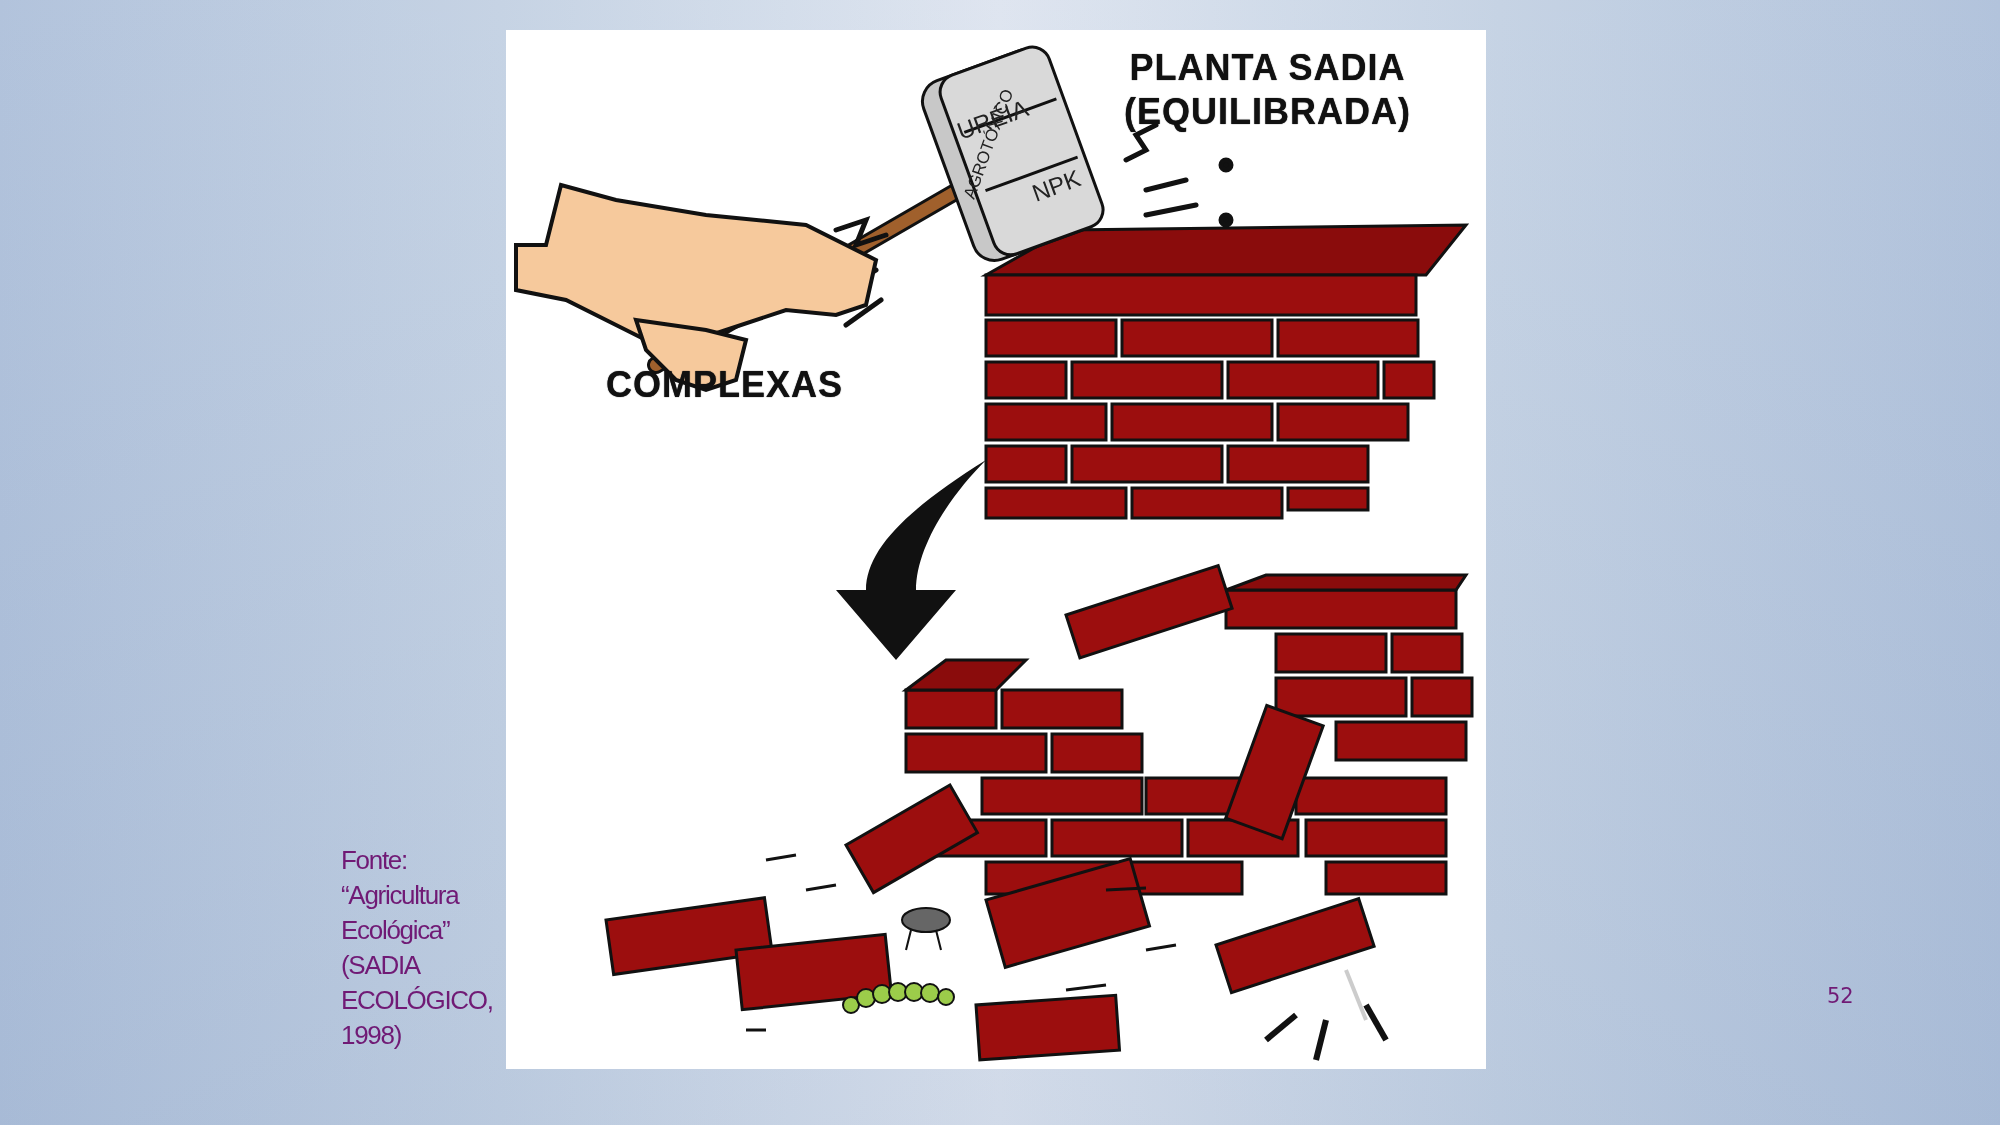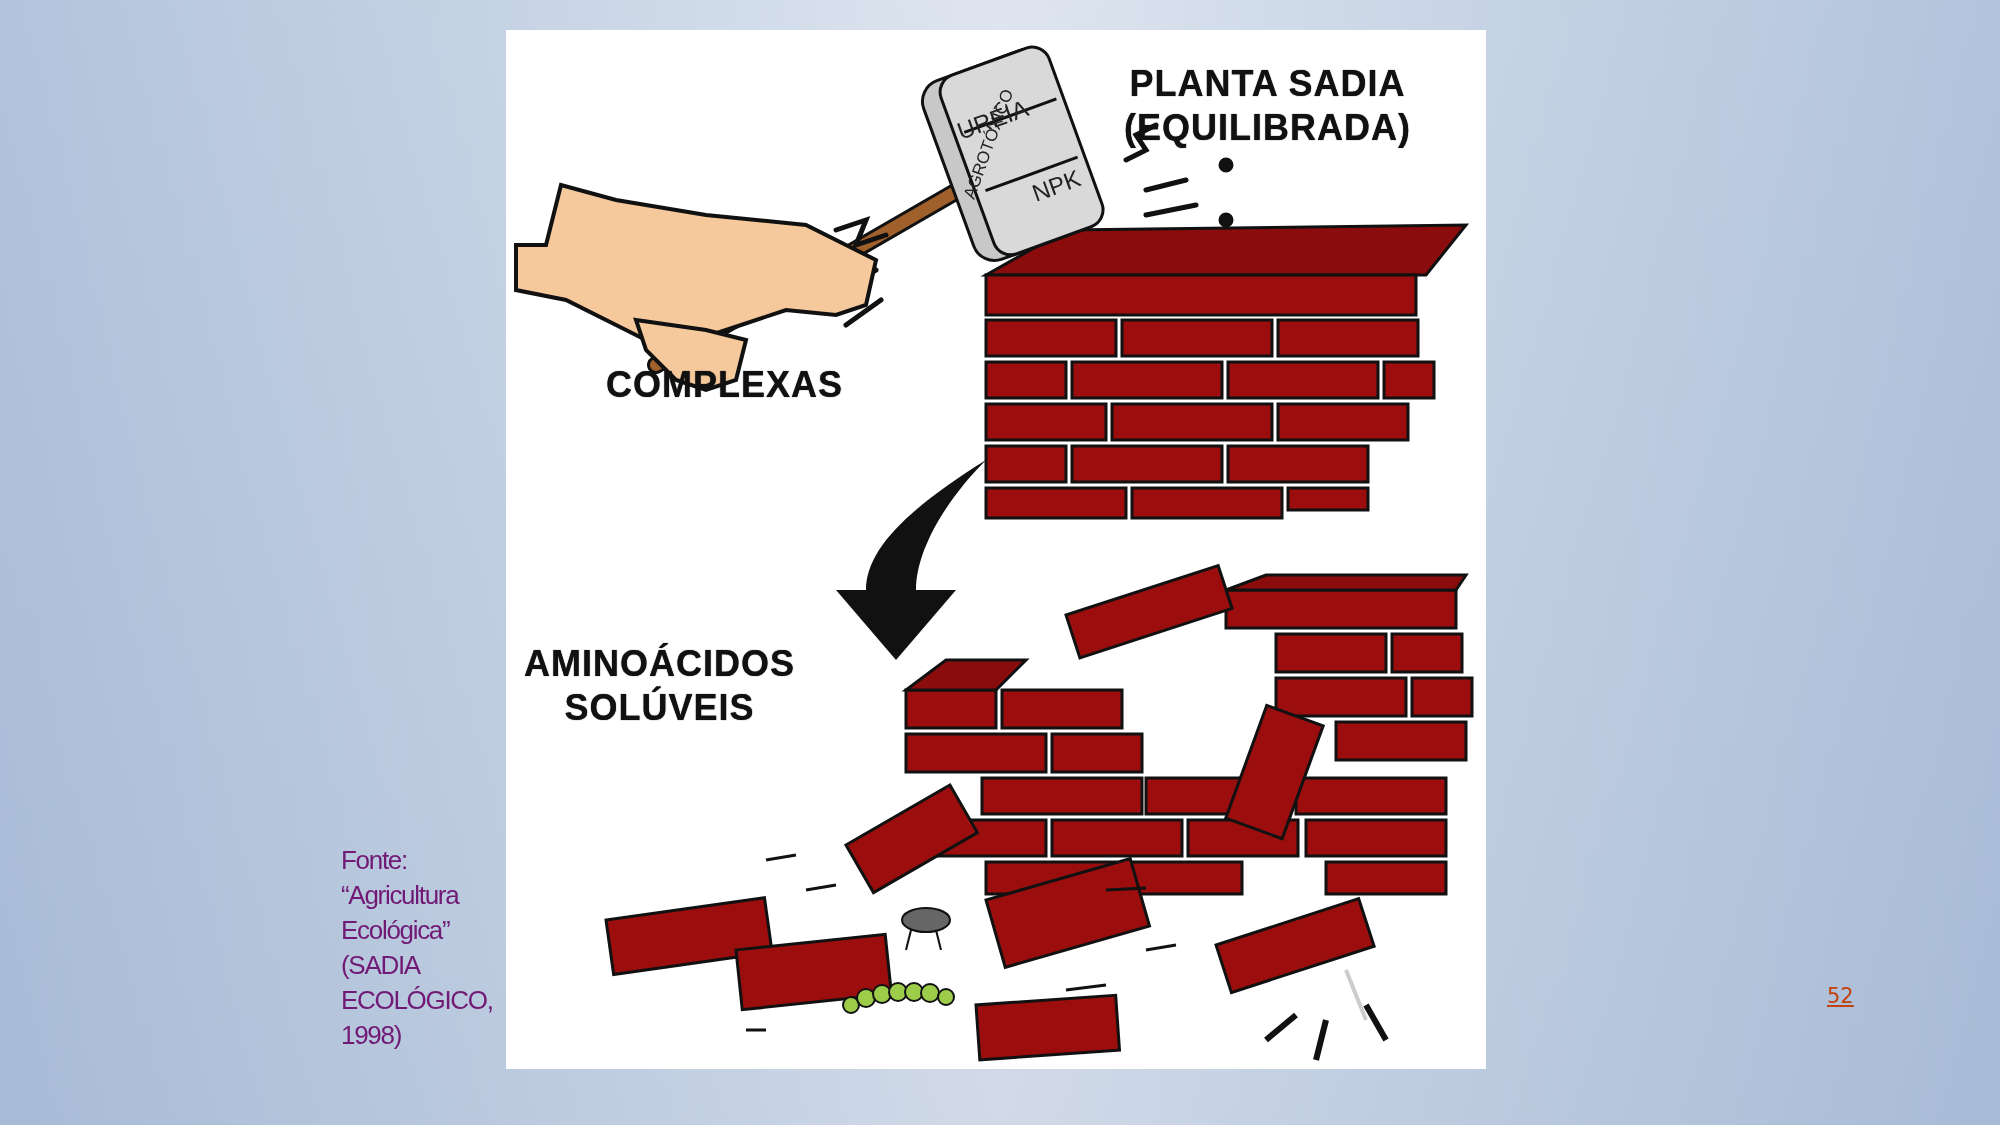--- a/index.html
+++ b/index.html
@@ -17,32 +17,32 @@
     position: absolute; left: 506px; top: 30px; width: 980px; height: 1039px;
     background: #ffffff; overflow: hidden;
   }
   .illustration svg { position: absolute; left: 0; top: 0; }
   .label {
     position: absolute; font-family: "Liberation Sans", sans-serif; font-weight: bold;
     color: #111; text-align: center; white-space: nowrap; letter-spacing: 1px;
     text-shadow: 0 0 1px #111;
   }
   .label span { display: block; }
-  .lbl-sadia   { left: 618px; top: 16px;  font-size: 36px; line-height: 44px; margin-top: 16px; }
+  .lbl-sadia   { left: 618px; top: 16px;  font-size: 36px; line-height: 44px; }
   .lbl-prot    { left: 100px; top: 333px; font-size: 36px; line-height: 44px; }
   .lbl-doente  { left: 500px; top: 452px; font-size: 36px; line-height: 44px; }
   .lbl-amino   { left: 18px;  top: 612px; font-size: 36px; line-height: 44px; }
   .source {
     position: absolute; left: 341px; top: 843px; font-size: 26px; line-height: 35px;
     color: #701a75; letter-spacing: -1.3px;
   }
   .source span { display: block; white-space: nowrap; }
   .slide-number {
     position: absolute; left: 1827px; top: 984px; font-family: "DejaVu Sans", sans-serif;
-    font-size: 21px; color: #c2410c; text-decoration: underline;
+    font-size: 21px; color: #701a75;
   }
 </style>
 </head>
 <body>
 
 <div class="vshade"></div>
 
 <div class="illustration">
   <svg width="980" height="1039" viewBox="0 0 980 1039">
     <defs>
@@ -192,24 +192,20 @@
 
   <div class="label lbl-sadia">
     <span>PLANTA SADIA</span>
     <span>(EQUILIBRADA)</span>
   </div>
   <div class="label lbl-prot">
     <span>COMPLEXAS</span>
   </div>
   <div class="label lbl-doente">
   </div>
-  <div class="label lbl-amino">
-    <span>AMINOÁCIDOS</span>
-    <span>SOLÚVEIS</span>
-  </div>
 </div>
 
 <div class="source">
   <span>Fonte:</span>
   <span>“Agricultura</span>
   <span>Ecológica”</span>
   <span>(SADIA</span>
   <span>ECOLÓGICO,</span>
   <span>1998)</span>
 </div>

